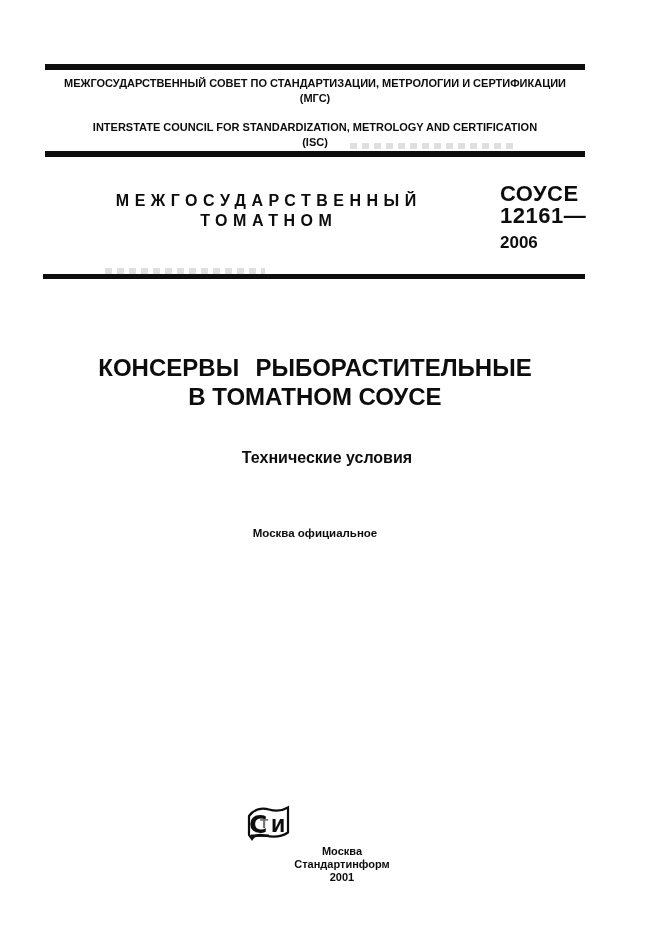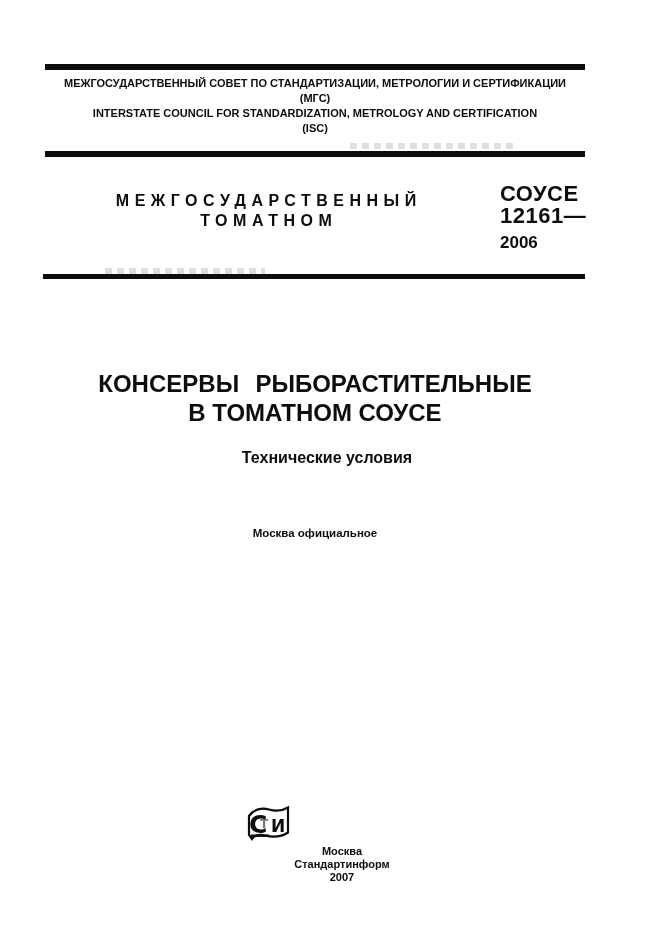--- a/index.html
+++ b/index.html
@@ -23,40 +23,40 @@
     background: repeating-linear-gradient(90deg, #b9b9b9 0 7px, transparent 7px 12px);
     filter: blur(0.4px);
   }
   .artifact-1 { left: 350px; top: 143px; width: 165px; }
   .artifact-2 { left: 105px; top: 268px; width: 160px; }
 
   .council {
     position: absolute; top: 76px; left: 45px; width: 540px;
     text-align: center; font-weight: bold; font-size: 11px; line-height: 15px;
   }
-  .council .c-en { }
+  .council .c-en { margin-top: 14px; }
 
   .std-type {
     position: absolute; top: 191px; left: 0; width: 532px;
     text-align: center; font-weight: bold; font-size: 16px;
     letter-spacing: 5.5px; line-height: 20px; text-indent: 5.5px;
   }
 
   .designation {
     position: absolute; top: 183px; left: 500px;
     font-weight: bold; text-align: left;
   }
   .designation .desig-main { font-size: 22px; line-height: 22px; letter-spacing: 0.5px; }
   .designation .desig-year { font-size: 17px; line-height: 17px; margin-top: 7px; }
 
   .title-block {
     position: absolute; top: 353px; left: 45px; width: 540px;
     text-align: center; font-weight: bold;
   }
-  .title-main { font-size: 24px; line-height: 29px; margin: 16px; }
+  .title-main { font-size: 24px; line-height: 29px; margin: 0; }
   .title-l1 { word-spacing: 0.4em; }
   .title-sub { font-size: 16px; line-height: 20px; margin: 12px; position: absolute; top: 83px; left: 0; width: 540px; }
 
   .edition {
     position: absolute; top: 526px; left: 45px; width: 540px;
     text-align: center; font-weight: bold; font-size: 11.5px; line-height: 15px;
   }
 
   .imprint { position: absolute; top: 0; left: 0; }
   .imprint-logo { position: absolute; left: 245px; top: 805px; width: 47px; height: 36px; }
@@ -110,17 +110,17 @@
     <svg class="imprint-logo" viewBox="0 0 47 36" xmlns="http://www.w3.org/2000/svg" aria-hidden="true">
       <path d="M4,11 C9,4 17,2.5 24,4.5 C31,6.5 38,5.5 43,2.5 L43,27.5 C37,31.5 28,32.5 20,30.5 C14,29 9,30.5 7,34 L4,30 Z" fill="none" stroke="#0d0d0d" stroke-width="2.2"></path>
       <text x="4" y="28" font-family="DejaVu Sans, sans-serif" font-weight="bold" font-size="25" fill="#0d0d0d">С</text>
       <text x="15" y="23" font-family="DejaVu Sans, sans-serif" font-weight="bold" font-size="12" fill="#777">Т</text>
       <text x="26" y="27" font-family="DejaVu Sans, sans-serif" font-weight="bold" font-size="17" fill="#0d0d0d">И</text>
       <rect x="6" y="29.5" width="18" height="2.4" fill="#0d0d0d"></rect>
     </svg>
     <div class="imprint-text">
       <div>Москва</div>
       <div>Стандартинформ</div>
-      <div>2007</div>
+      <div>2001</div>
     </div>
   </footer>
 
 </div>
 
 </body></html>

